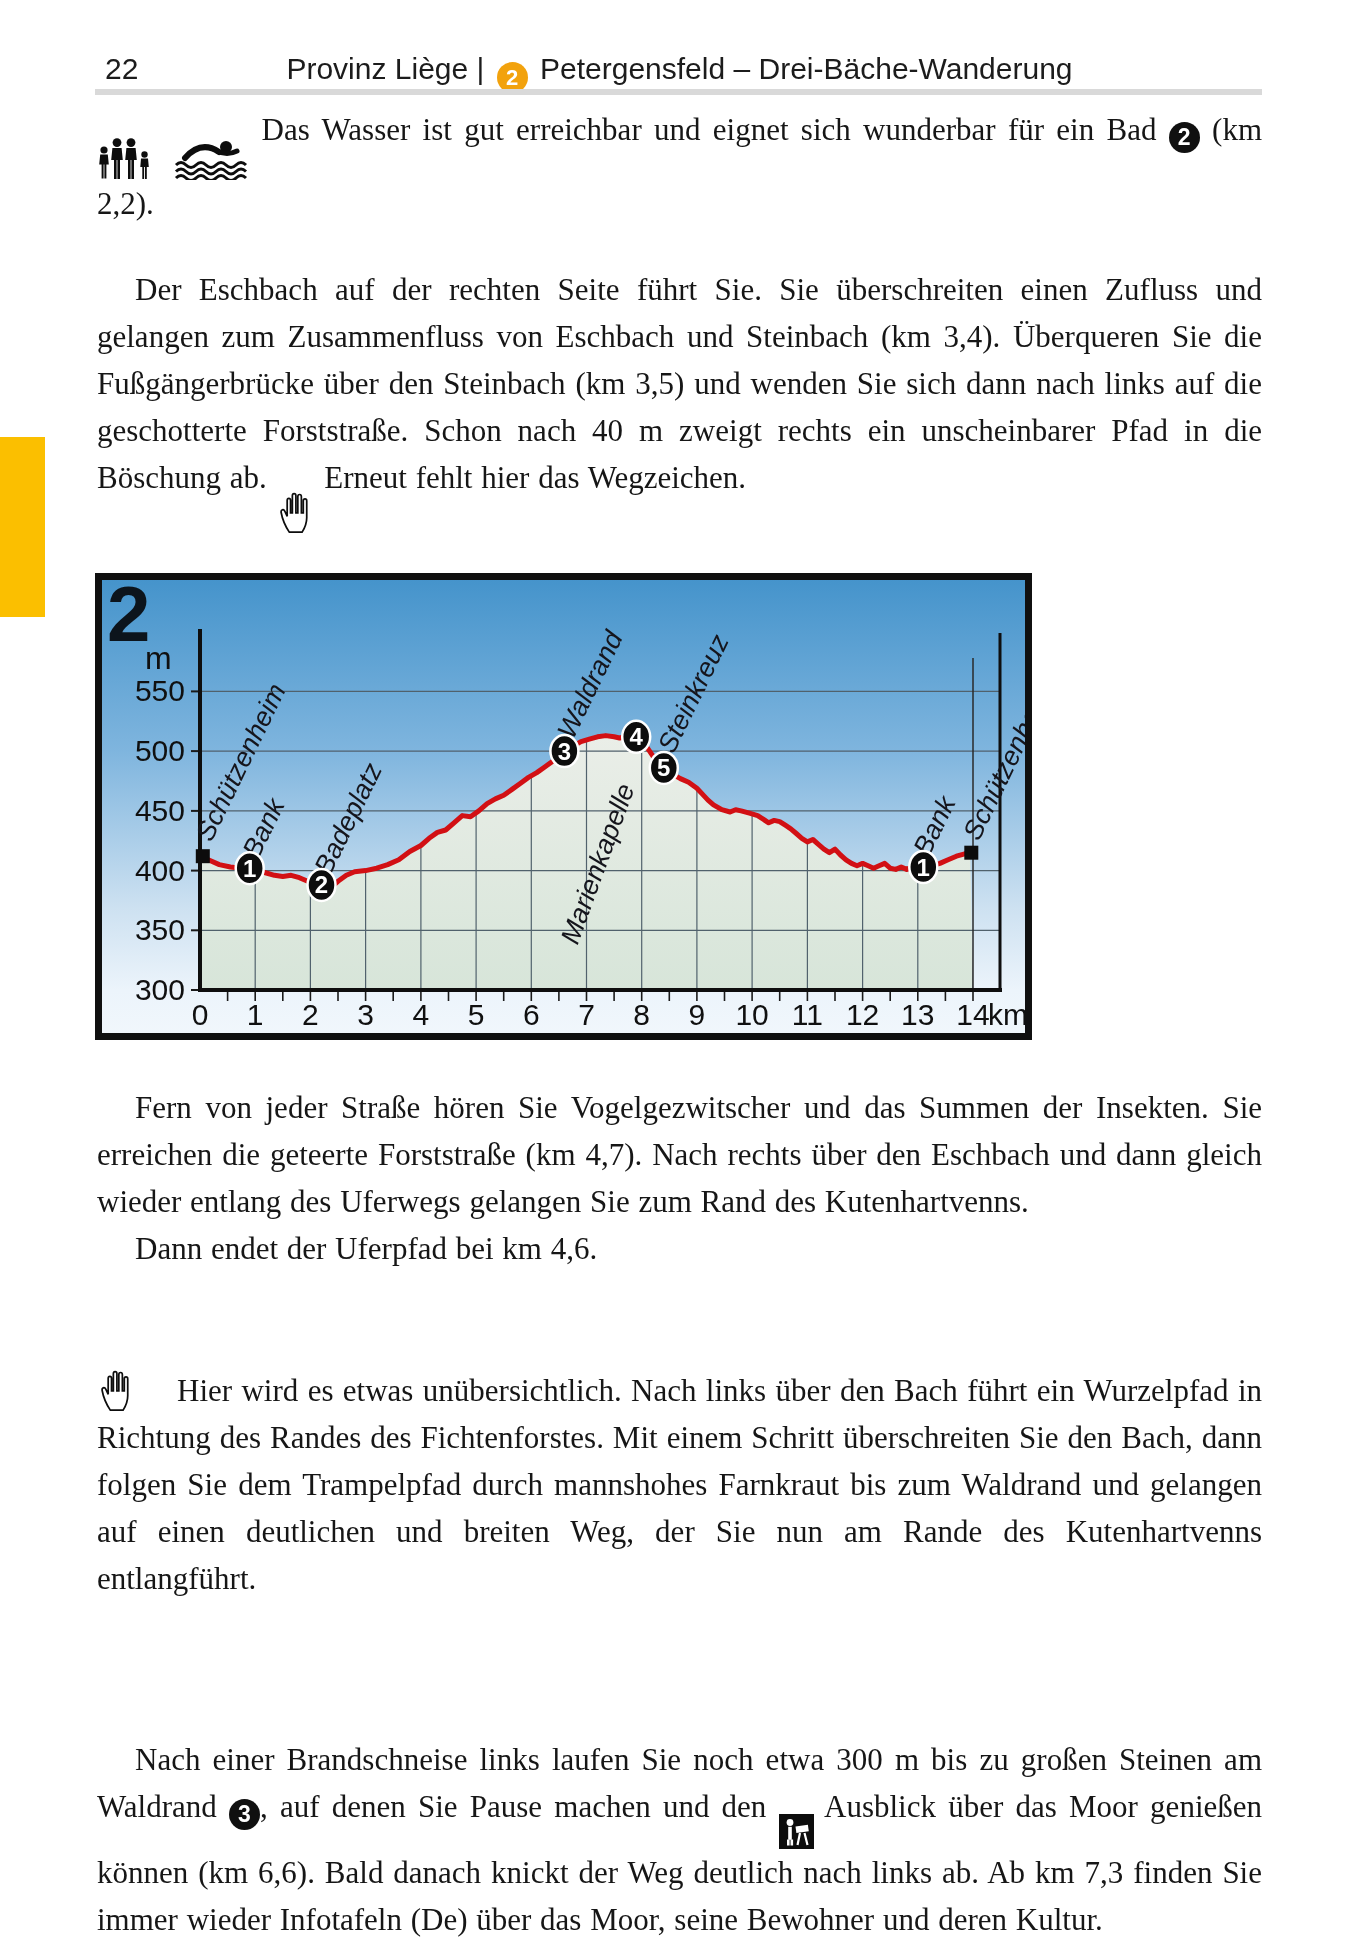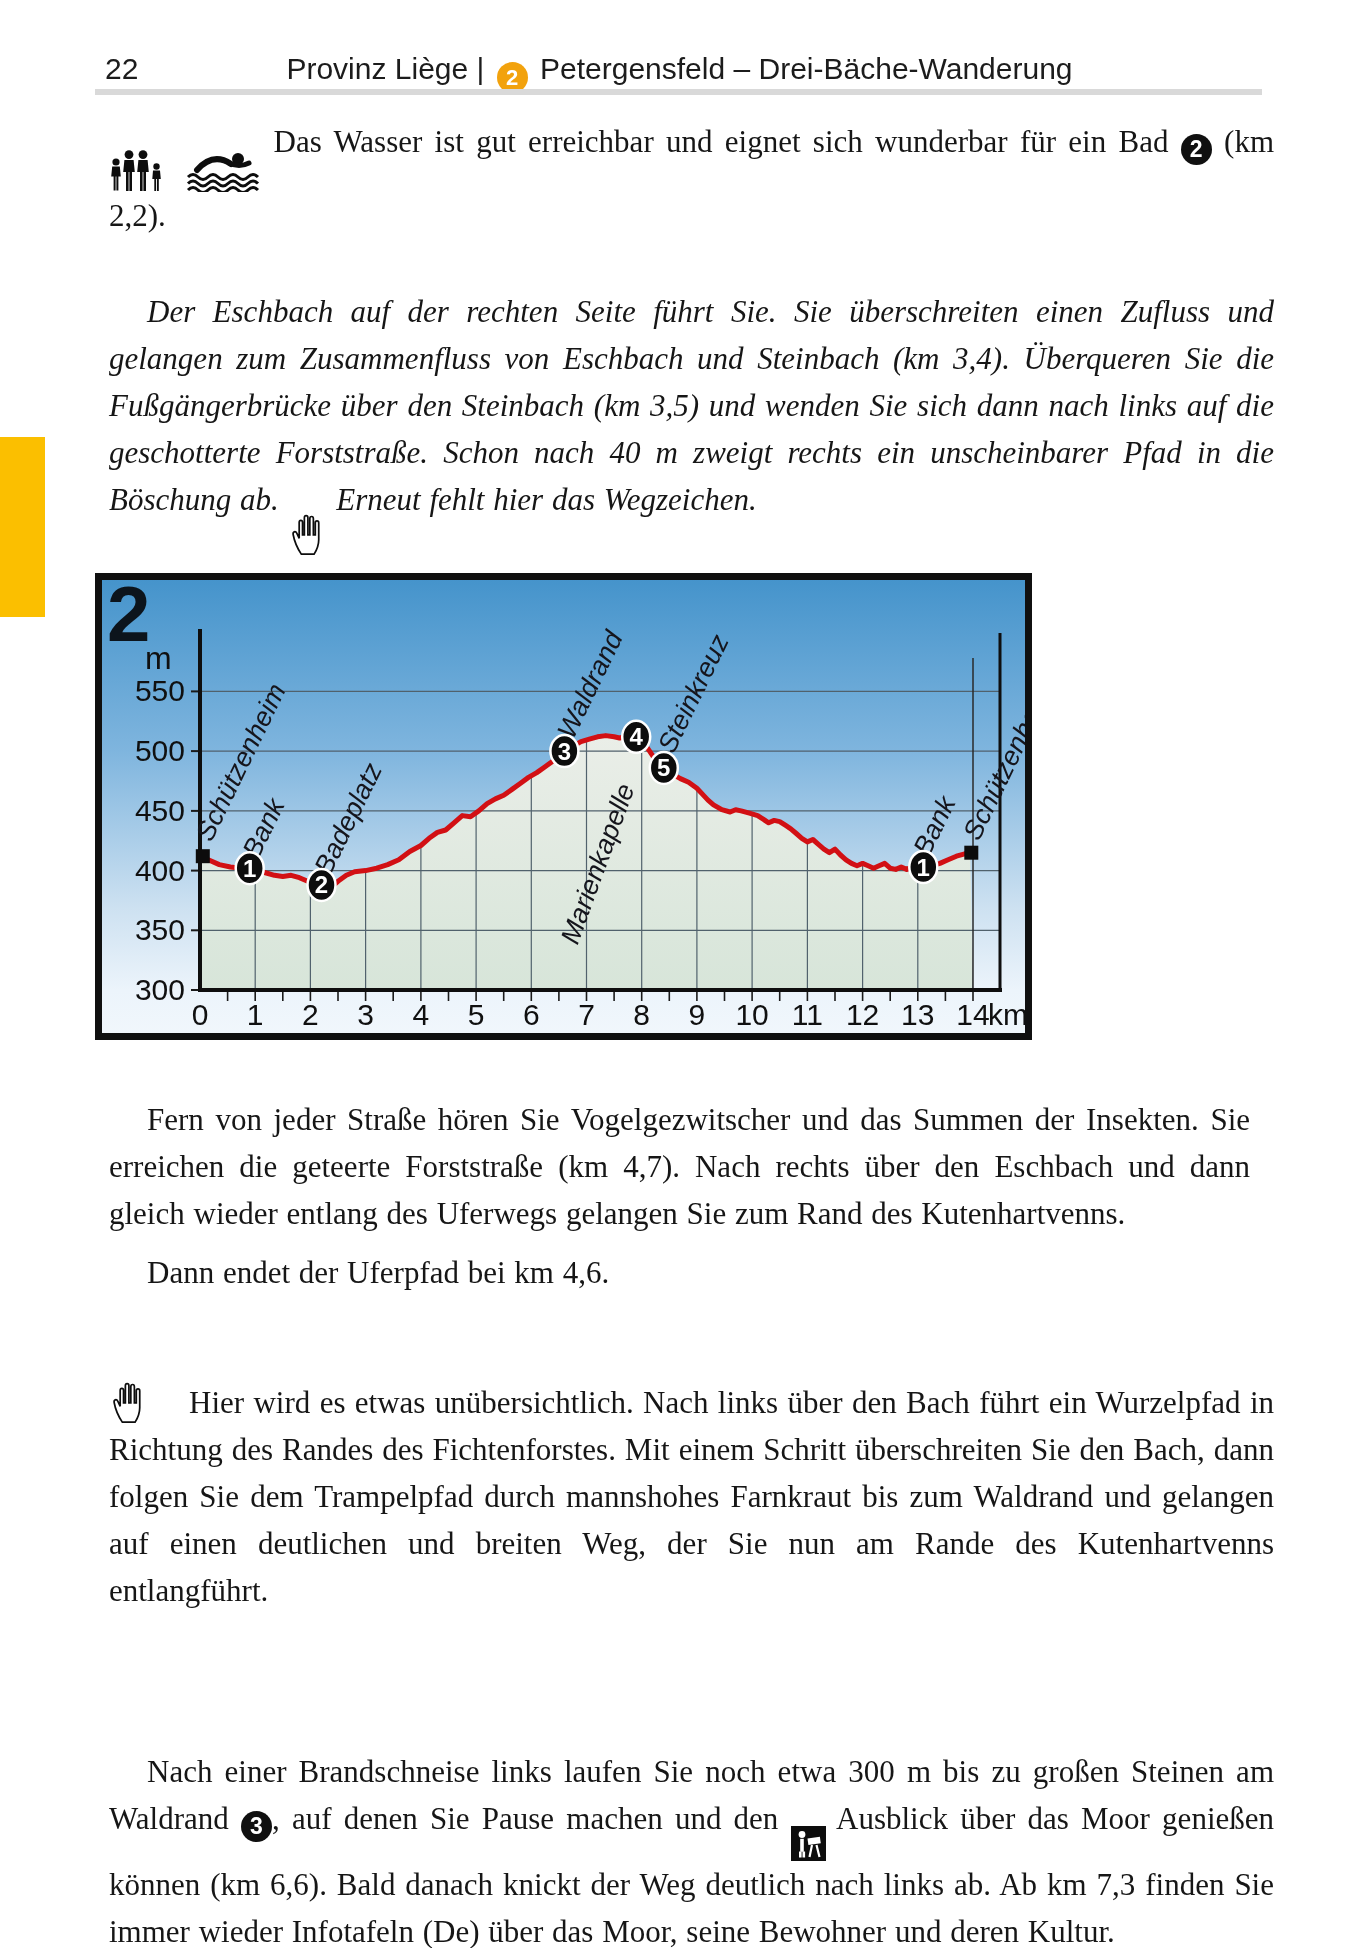--- a/index.html
+++ b/index.html
@@ -16,26 +16,26 @@
   #tab{position:absolute;left:0;top:437px;width:45px;height:180px;background:#fbbf00;}
 
   .badge-orange{display:inline-block;width:31px;height:31px;border-radius:50%;
        background:#f2a20d;color:#fff;font-weight:bold;text-align:center;line-height:31px;
        font-size:22px;font-family:"Liberation Sans",sans-serif;vertical-align:-6px;margin:0 4px;}
   .badge-dark{display:inline-block;width:31px;height:31px;border-radius:50%;
        background:#101010;color:#fff;font-weight:bold;text-align:center;line-height:30px;
        font-size:23px;font-family:"Liberation Sans",sans-serif;vertical-align:-5px;text-indent:0;}
 
   
-  p.body-text{position:absolute;left:97px;width:1165px;margin:12px;
+  p.body-text{position:absolute;left:97px;width:1165px;margin:0;
        font-size:31px;line-height:47px;text-align:justify;word-spacing:1px;}
   .flowblock{position:absolute;left:97px;width:1165px;}
-  .flowblock p{margin:12px;font-size:31px;line-height:47px;text-align:justify;word-spacing:1px;}
+  .flowblock p{margin:0;font-size:31px;line-height:47px;text-align:justify;word-spacing:1px;}
   #p1{top:106px;}
-  #p2{top:276px;text-indent:38px;font-style:italic;}
+  #p2{top:266px;text-indent:38px;}
   #block34{top:1084px;}
   #block34 .indent{text-indent:38px;}
   #p5{top:1367px;}
   #p6{top:1736px;text-indent:38px;}
 
   .inline-icon{display:inline-block;vertical-align:-8px;text-indent:0;line-height:0;}
   .inline-icon svg{display:inline-block;vertical-align:top;}
   .hand-inline{vertical-align:-11px;}
   .view-inline{vertical-align:-7px;}
   .lead-icon-float{float:left;width:80px;height:46px;line-height:0;}

